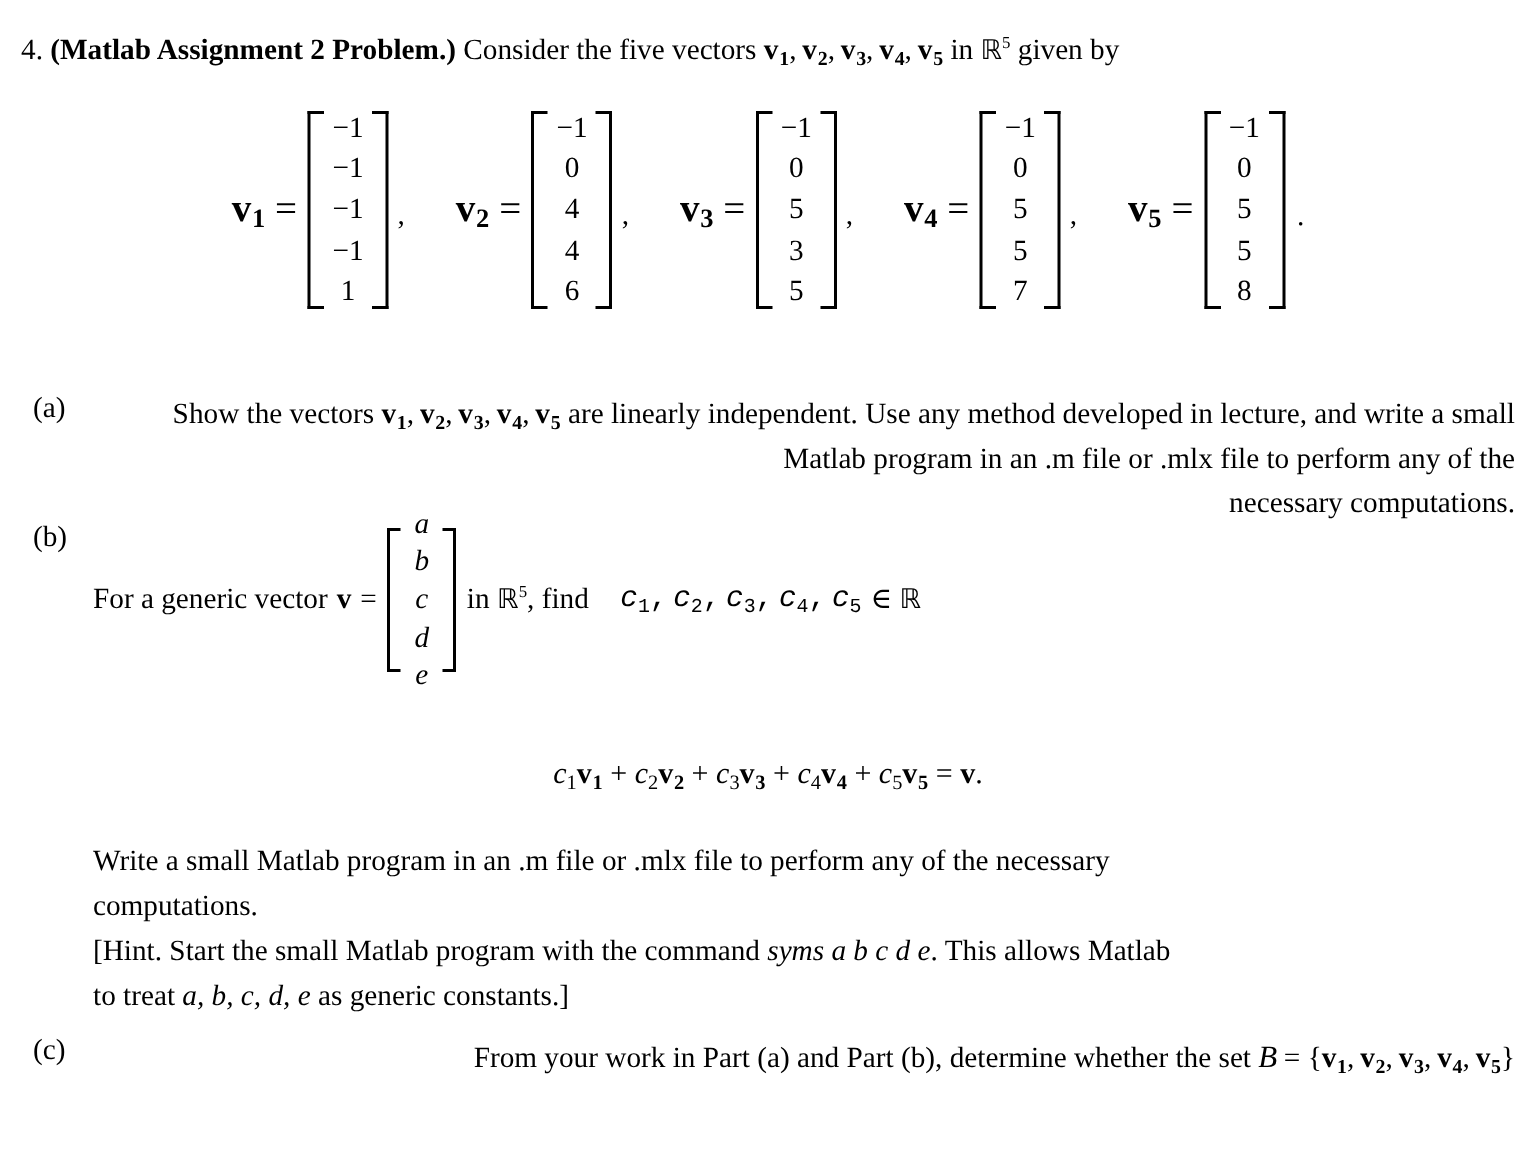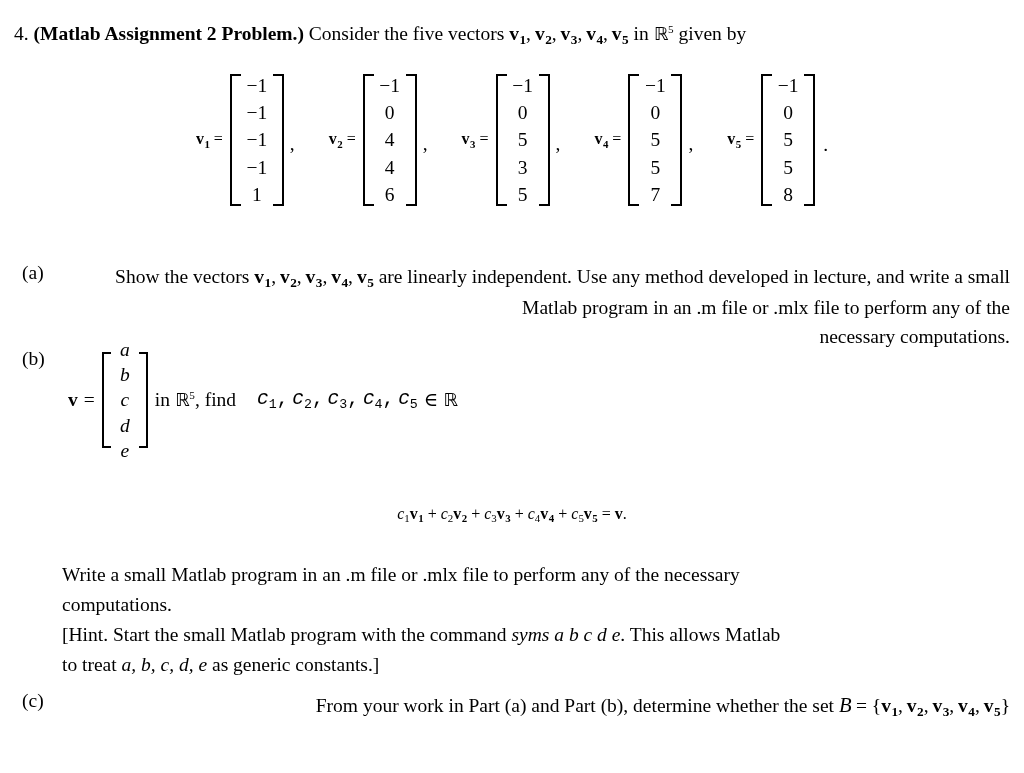--- a/index.html
+++ b/index.html
@@ -84,21 +84,21 @@
     display: flex;
     align-items: center;
     justify-content: center;
   }
   .vec-group {
     display: flex;
     align-items: center;
     height: 148px;
   }
   .vec-label {
-    font-size: 16px;
+    font-size: 26px;
     white-space: nowrap;
     padding-right: 7px;
   }
   .bracket {
     display: flex;
     align-items: stretch;
     height: 132px;
   }
   .bracket .bar {
     width: 11px;
@@ -201,21 +201,21 @@
     font-size: 19.5px;
     font-style: italic;
   }
 
   .eqn {
     position: absolute;
     left: 0;
     top: 505px;
     width: 1024px;
     text-align: center;
-    font-size: 16px;
+    font-size: 20px;
   }
 
   .b-tail {
     position: absolute;
     left: 62px;
     top: 560px;
     width: 948px;
     line-height: 1.52;
     text-align: justify;
   }
@@ -344,20 +344,21 @@
         <span class="nb"><span class="vec">v<sub>1</sub></span>, <span class="vec">v<sub>2</sub></span>, <span class="vec">v<sub>3</sub></span>, <span class="vec">v<sub>4</sub></span>, <span class="vec">v<sub>5</sub></span></span>
         <span>are linearly independent.  Use any method developed in lecture, and write a small Matlab program in an .m file or .mlx file to perform any of the</span></p>
       <p class="lastline">necessary computations.</p>
     </div>
   </div>
 
   <div class="item" id="item-b">
     <div class="item-label">(b)</div>
     <div class="item-body">
       <div class="b-firstline">
+        <span>For a generic vector</span>
         <span class="vec" style="margin-left:6px;">v</span>
         <span style="margin-left:6px;">=</span>
         <span class="b-bracket">
           <span class="bar left"></span>
           <span class="b-col">
             <span class="cell">a</span>
             <span class="cell">b</span>
             <span class="cell">c</span>
             <span class="cell">d</span>
             <span class="cell">e</span>

